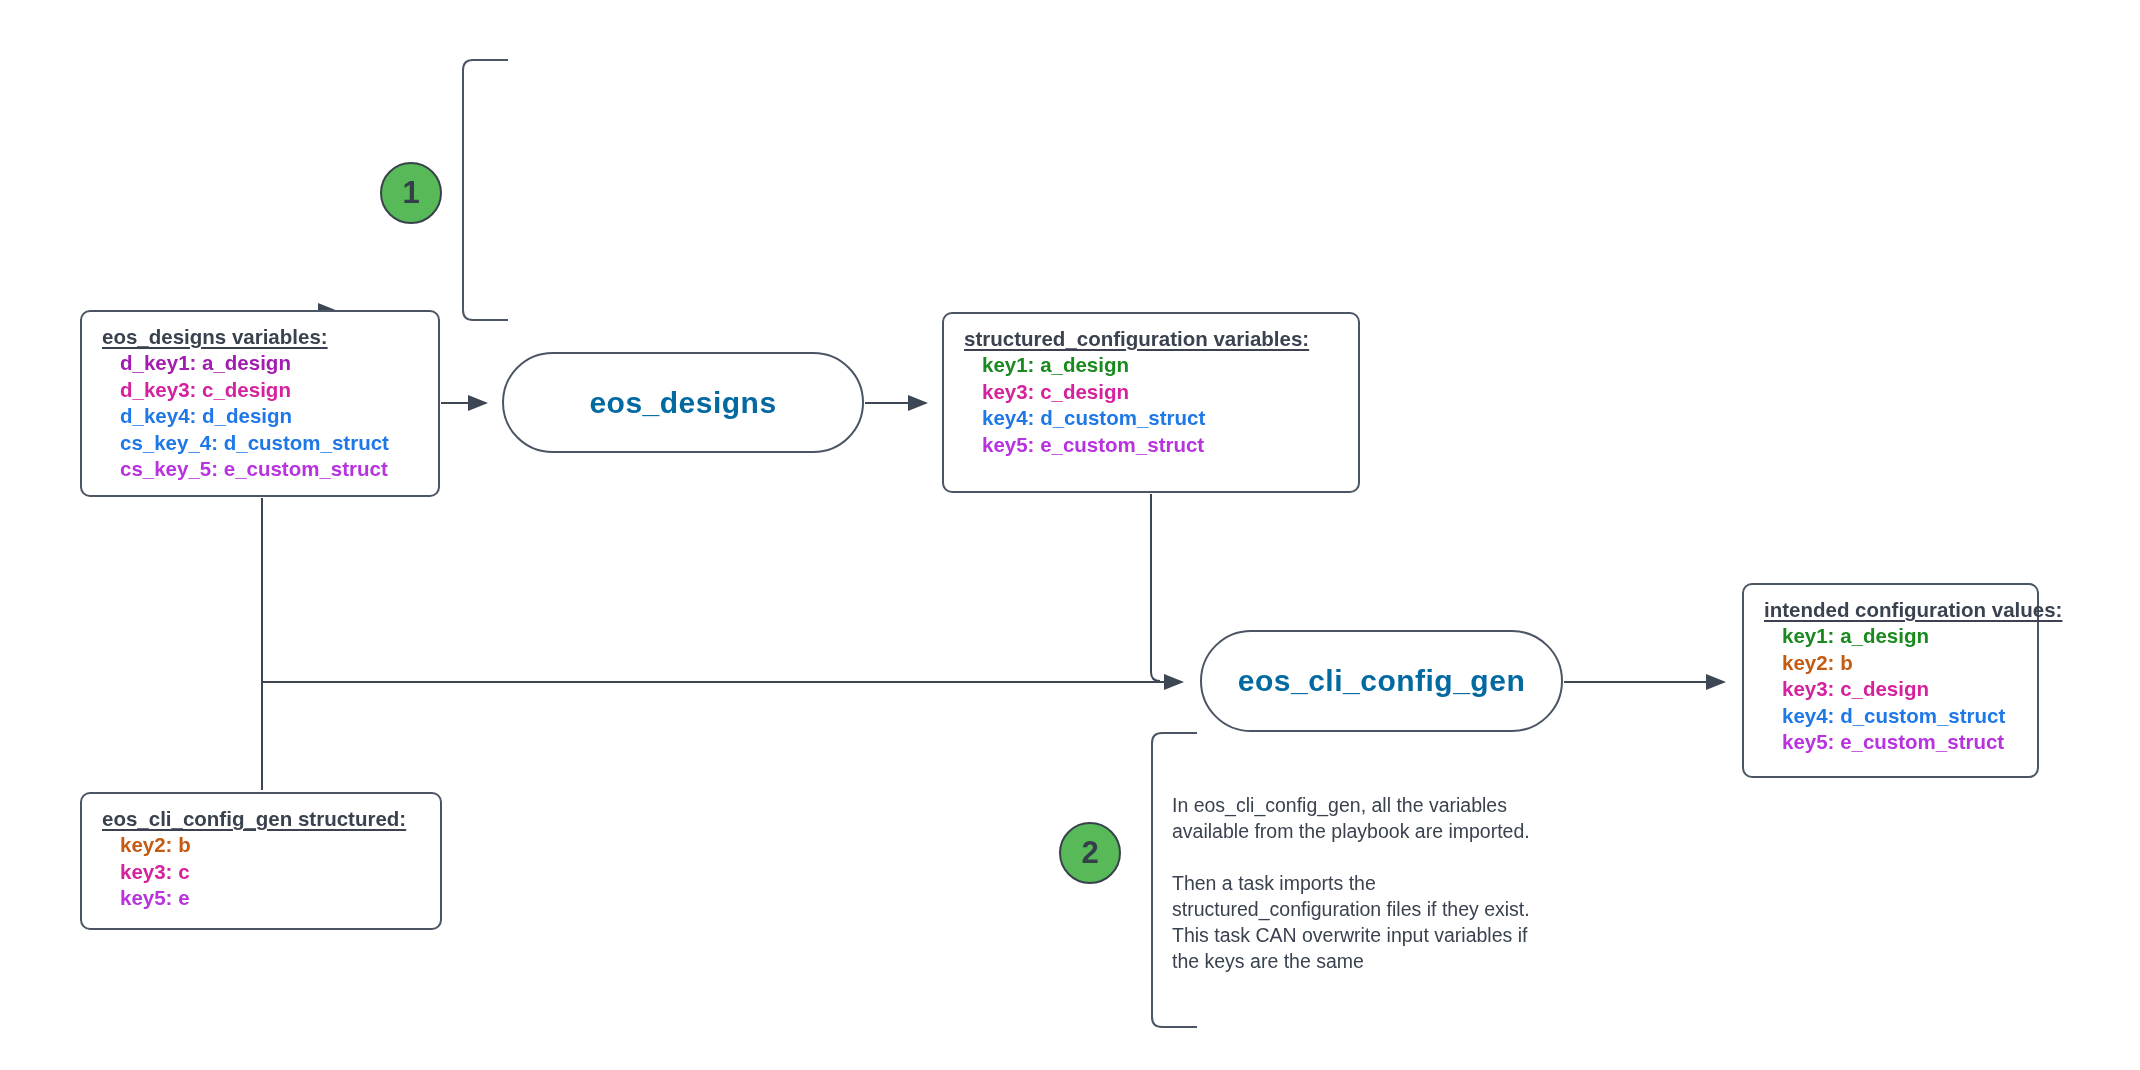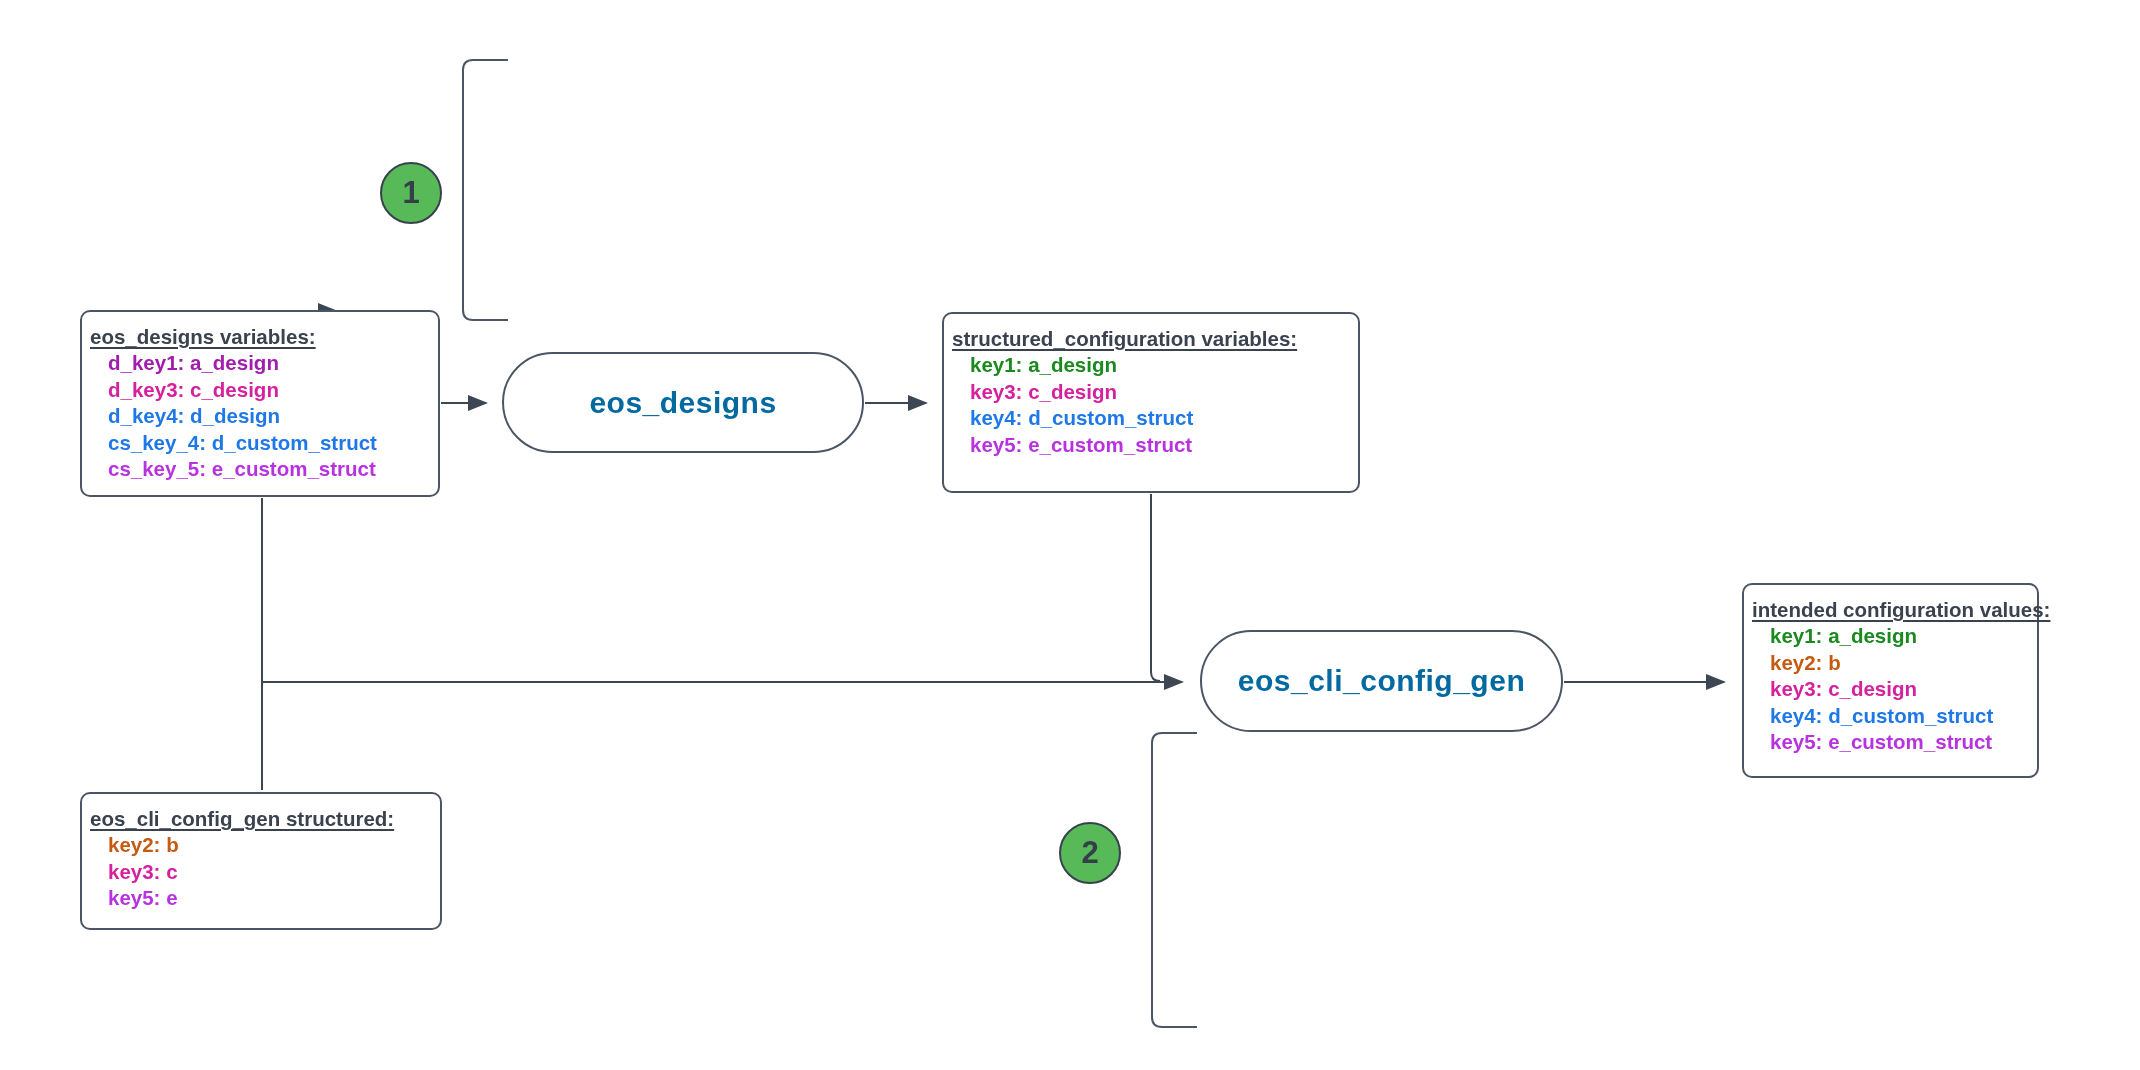--- a/index.html
+++ b/index.html
@@ -4,21 +4,21 @@
 <style>
   html,body{margin:0;padding:0;background:#ffffff;}
   #canvas{
     position:relative;width:2140px;height:1070px;background:#ffffff;overflow:hidden;
     font-family:"Liberation Sans","DejaVu Sans",sans-serif;color:#39424e;
   }
   #connectors{position:absolute;left:0;top:0;pointer-events:none;}
 
   .varbox{
     position:absolute;background:#ffffff;border:2px solid #4b5563;border-radius:10px;
-    box-sizing:border-box;padding:12px 16px 10px 8px;
+    box-sizing:border-box;padding:12px 16px 10px 20px;
   }
   .box-title{
     font-size:20.5px;font-weight:bold;line-height:26px;color:#39424e;
     text-decoration:underline;text-decoration-thickness:2px;text-underline-offset:3px;
     white-space:nowrap;
   }
   .entry{
     font-size:20.5px;font-weight:bold;line-height:26.6px;padding-left:18px;white-space:nowrap;
   }
 
@@ -123,14 +123,21 @@
     <div class="entry" style="color: rgb(184, 50, 224);">key5: e</div>
   </div>
 
   <div class="badge" id="badge-1" style="background: rgb(87, 185, 87);">
     <span>1</span>
   </div>
   <div class="badge" id="badge-2" style="background: rgb(87, 185, 87);">
     <span>2</span>
   </div>
 
+  <div class="note" id="note-2">In eos_cli_config_gen, all the variables
+available from the playbook are imported.
+
+Then a task imports the
+structured_configuration files if they exist.
+This task CAN overwrite input variables if
+the keys are the same</div>
 
 </div>
 
 </body></html>

